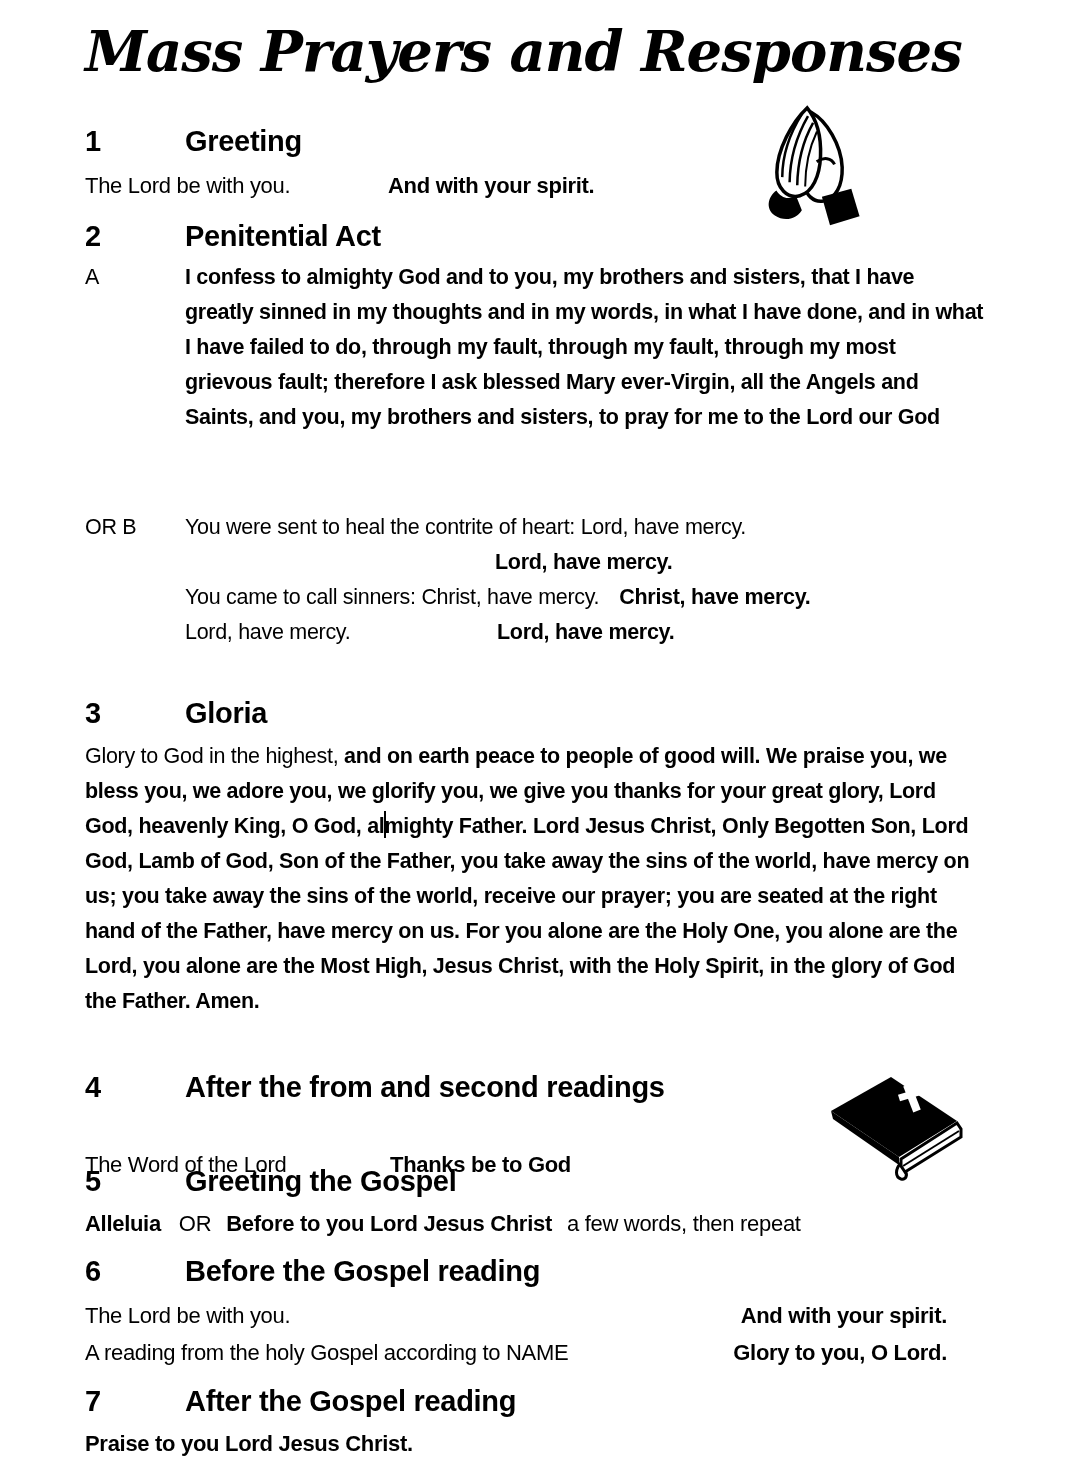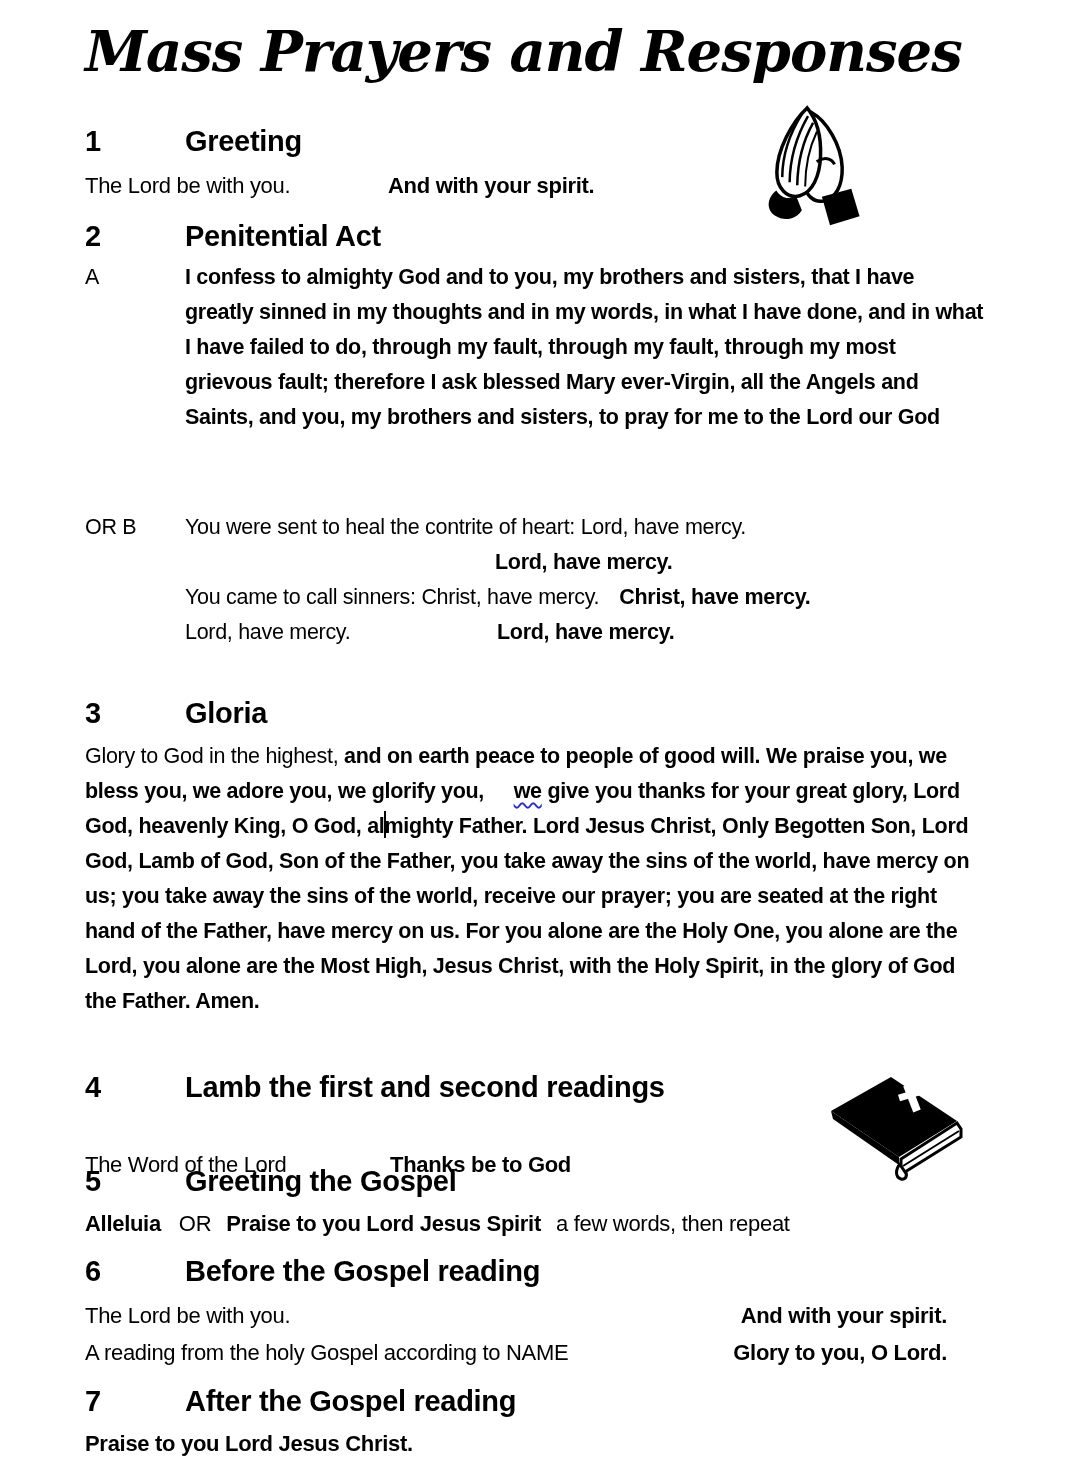--- a/index.html
+++ b/index.html
@@ -26,22 +26,22 @@
   .labeled{display:flex;}
   .labeled .rowlab{width:100px;flex-shrink:0;}
   .pa-body{width:800px;font-weight:bold;}
   .orb-body{width:775px;}
   .line-rel{position:relative;}
   .indent310{padding-left:310px;}
   .gap12{margin-left:20px;}
   .resp-row{display:flex;justify-content:space-between;width:862px;white-space:nowrap;}
   .gloria{width:900px;}
   .sq{
-    text-decoration:underline;text-decoration-style:wavy;
-    text-decoration-color:#2b2bd6;text-decoration-thickness:2px;text-underline-offset:4px;margin-left:24px;
+    text-decoration-style:wavy;
+    text-decoration-color:#2b2bd6;text-decoration-thickness:2px;text-underline-offset:4px;
   }
   .caret{
     display:inline-block;width:2px;height:27px;background:#000;
     vertical-align:-5px;margin:0 -1px;
   }
   .mr25{margin-right:18px;}
   .mr15{margin-right:15px;}
   .clipart{position:absolute;}
 </style>
 </head>
@@ -121,33 +121,33 @@
     <path d="M18,40 L20,48 L86,94 L86,86 Z" fill="#000"></path>
 
     <path d="M88,92 C82,98 82,106 88,108 C93,109 95,104 92,100" fill="none" stroke="#000" stroke-width="3"></path>
 
     <path d="M94,14 L104,40" stroke="#ffffff" stroke-width="8" fill="none"></path>
     <path d="M86,27 L113,19" stroke="#ffffff" stroke-width="7" fill="none"></path>
   </svg>
 
   <div class="sec-head" style="top:1070px">
     <span class="num">4</span>
-    <span>Lamb the first and second readings</span>
+    <span>After the from and second readings</span>
   </div>
   <div class="abs bodytext tabline" style="top:1112px;width:900px">
     <span>The Word of the Lord</span>
     <b class="tabbold" style="left:305px">Thanks be to God</b>
   </div>
 
   <div class="sec-head" style="top:1164px">
     <span class="num">5</span>
     <span>Greeting the Gospel</span>
   </div>
   <div class="abs bodytext" style="top:1206px;white-space:nowrap">
-    <b class="mr25">Alleluia</b><span class="mr15">OR</span><b class="mr15">Praise to you Lord Jesus Spirit</b><span>a few words, then repeat</span>
+    <b class="mr25">Alleluia</b><span class="mr15">OR</span><b class="mr15">Before to you Lord Jesus Christ</b><span>a few words, then repeat</span>
   </div>
 
   <div class="sec-head" style="top:1254px">
     <span class="num">6</span>
     <span>Before the Gospel reading</span>
   </div>
   <div class="abs bodytext resp-row" style="top:1298px">
     <span>The Lord be with you.</span>
     <b>And with your spirit.</b>
   </div>

